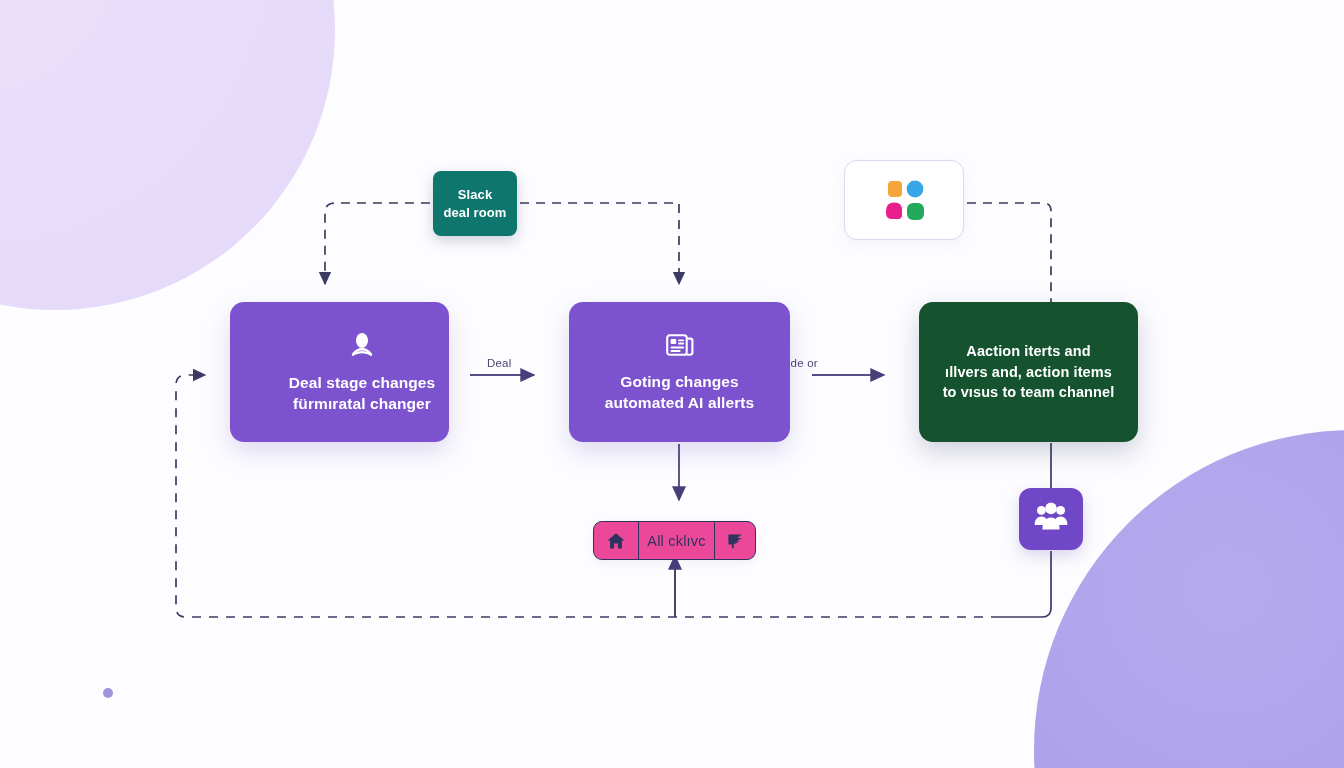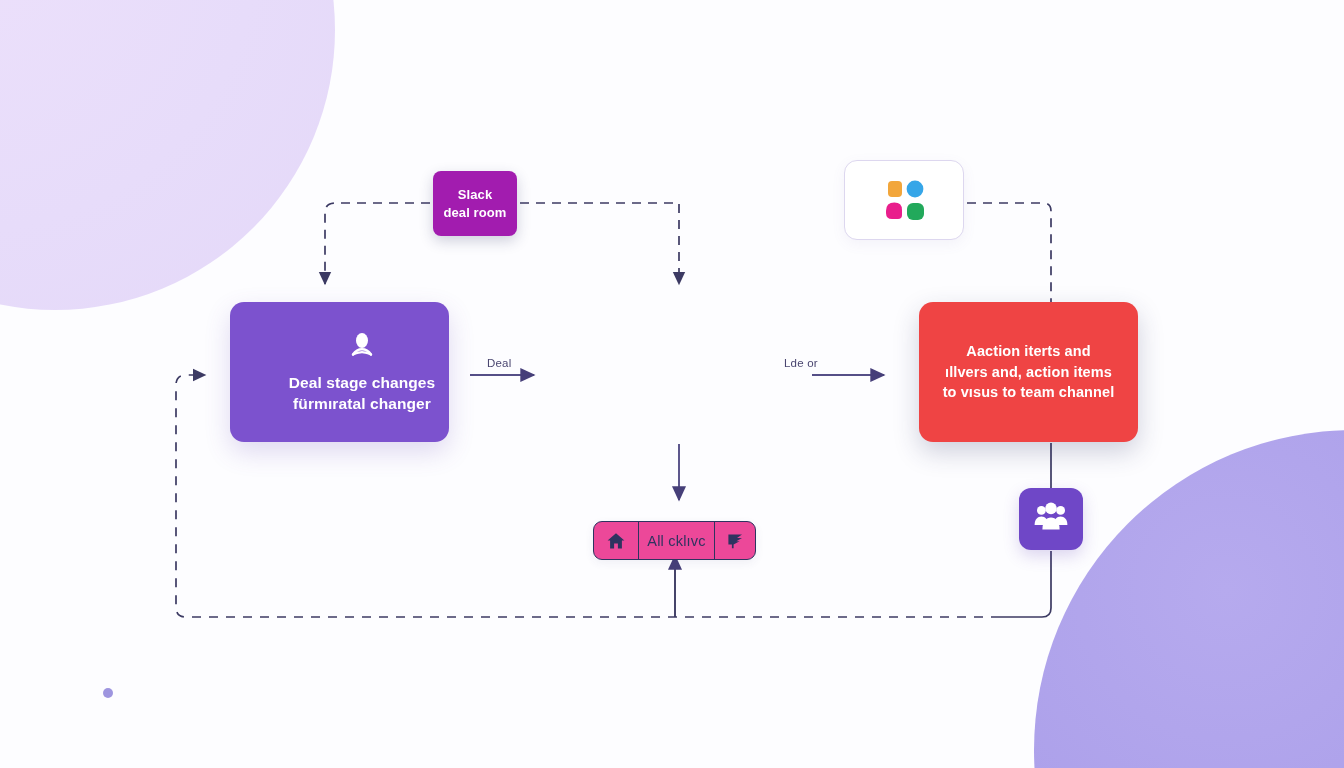--- a/index.html
+++ b/index.html
@@ -71,21 +71,21 @@
     text-align: center;
   }
 
   .card-purple {
     background: #7c52ce;
     border-radius: 14px;
     box-shadow: 0 10px 26px rgba(100, 70, 180, .20);
     color: #ffffff;
   }
   .card-dark {
-    background: #ef4444;
+    background: #14532d;
     border-radius: 14px;
     box-shadow: 0 10px 26px rgba(40, 45, 95, .22);
     color: #ffffff;
   }
 
   .node-icon {
     display: block;
     margin-bottom: 12px;
     line-height: 0;
   }
@@ -113,21 +113,21 @@
   #node-action-items {
     left: 919px; top: 302px;
     width: 219px; height: 140px;
   }
   #node-action-items .node-label { font-size: 14.5px; line-height: 1.42; }
 
   
   #node-slack-room {
     left: 433px; top: 171px;
     width: 84px; height: 65px;
-    background: #a21caf;
+    background: #0f766e;
     border-radius: 8px;
     box-shadow: 0 5px 14px rgba(40,45,95,.22);
     color: #fff;
   }
   #node-slack-room .node-label {
     font-size: 13px;
     font-weight: bold;
     line-height: 1.36;
     padding: 0 4px;
   }
@@ -260,20 +260,35 @@
       <svg width="30" height="30" viewBox="0 0 30 30" fill="none">
         <ellipse cx="15" cy="10.5" rx="6" ry="7.6" fill="#ffffff"></ellipse>
         <path d="M6,24.5 C8.6,20.6 11.6,19.2 15,19.2 C18.4,19.2 21.4,20.6 24,24.5" stroke="#ffffff" stroke-width="2.4" stroke-linecap="round" fill="none"></path>
         <path d="M6,24.5 C9,23.4 12,22.2 15,22.2 C18,22.2 21,23.4 24,24.5" stroke="#ffffff" stroke-width="2.2" stroke-linecap="round" fill="none"></path>
       </svg>
     </span>
     <div class="node-label">Deal stage changes
 fürmıratal changer</div>
   </div>
 
+  <div class="node card-purple" id="node-ai-alerts">
+    <span class="node-icon">
+      <svg width="30" height="28" viewBox="0 0 30 28" fill="none">
+        <rect x="2.2" y="4.2" width="19.5" height="19.6" rx="2.6" stroke="#ffffff" stroke-width="2.1" fill="none"></rect>
+        <path d="M21.7,7.6 L25.6,7.6 Q27.4,7.6 27.4,9.4 L27.4,21.6 Q27.4,23.8 25,23.8 L21.7,23.8" stroke="#ffffff" stroke-width="2.1" fill="none" stroke-linejoin="round"></path>
+        <rect x="5.6" y="8" width="5.6" height="5" rx="1" fill="#ffffff"></rect>
+        <rect x="13" y="8.4" width="6" height="1.9" rx="0.9" fill="#ffffff"></rect>
+        <rect x="13" y="11.6" width="6" height="1.9" rx="0.9" fill="#ffffff"></rect>
+        <rect x="5.6" y="15.6" width="13.4" height="1.9" rx="0.9" fill="#ffffff"></rect>
+        <rect x="5.6" y="19" width="10" height="1.9" rx="0.9" fill="#ffffff"></rect>
+      </svg>
+    </span>
+    <div class="node-label">Goting changes
+automated AI allerts</div>
+  </div>
 
   <div class="node card-dark" id="node-action-items">
     <div class="node-label">Aaction iterts and
 ıllvers and, action items
 to vısus to team channel</div>
   </div>
 
   <div class="node" id="node-filter-pill">
     <div class="pill-seg home">
       <svg width="20" height="20" viewBox="0 0 20 20">

